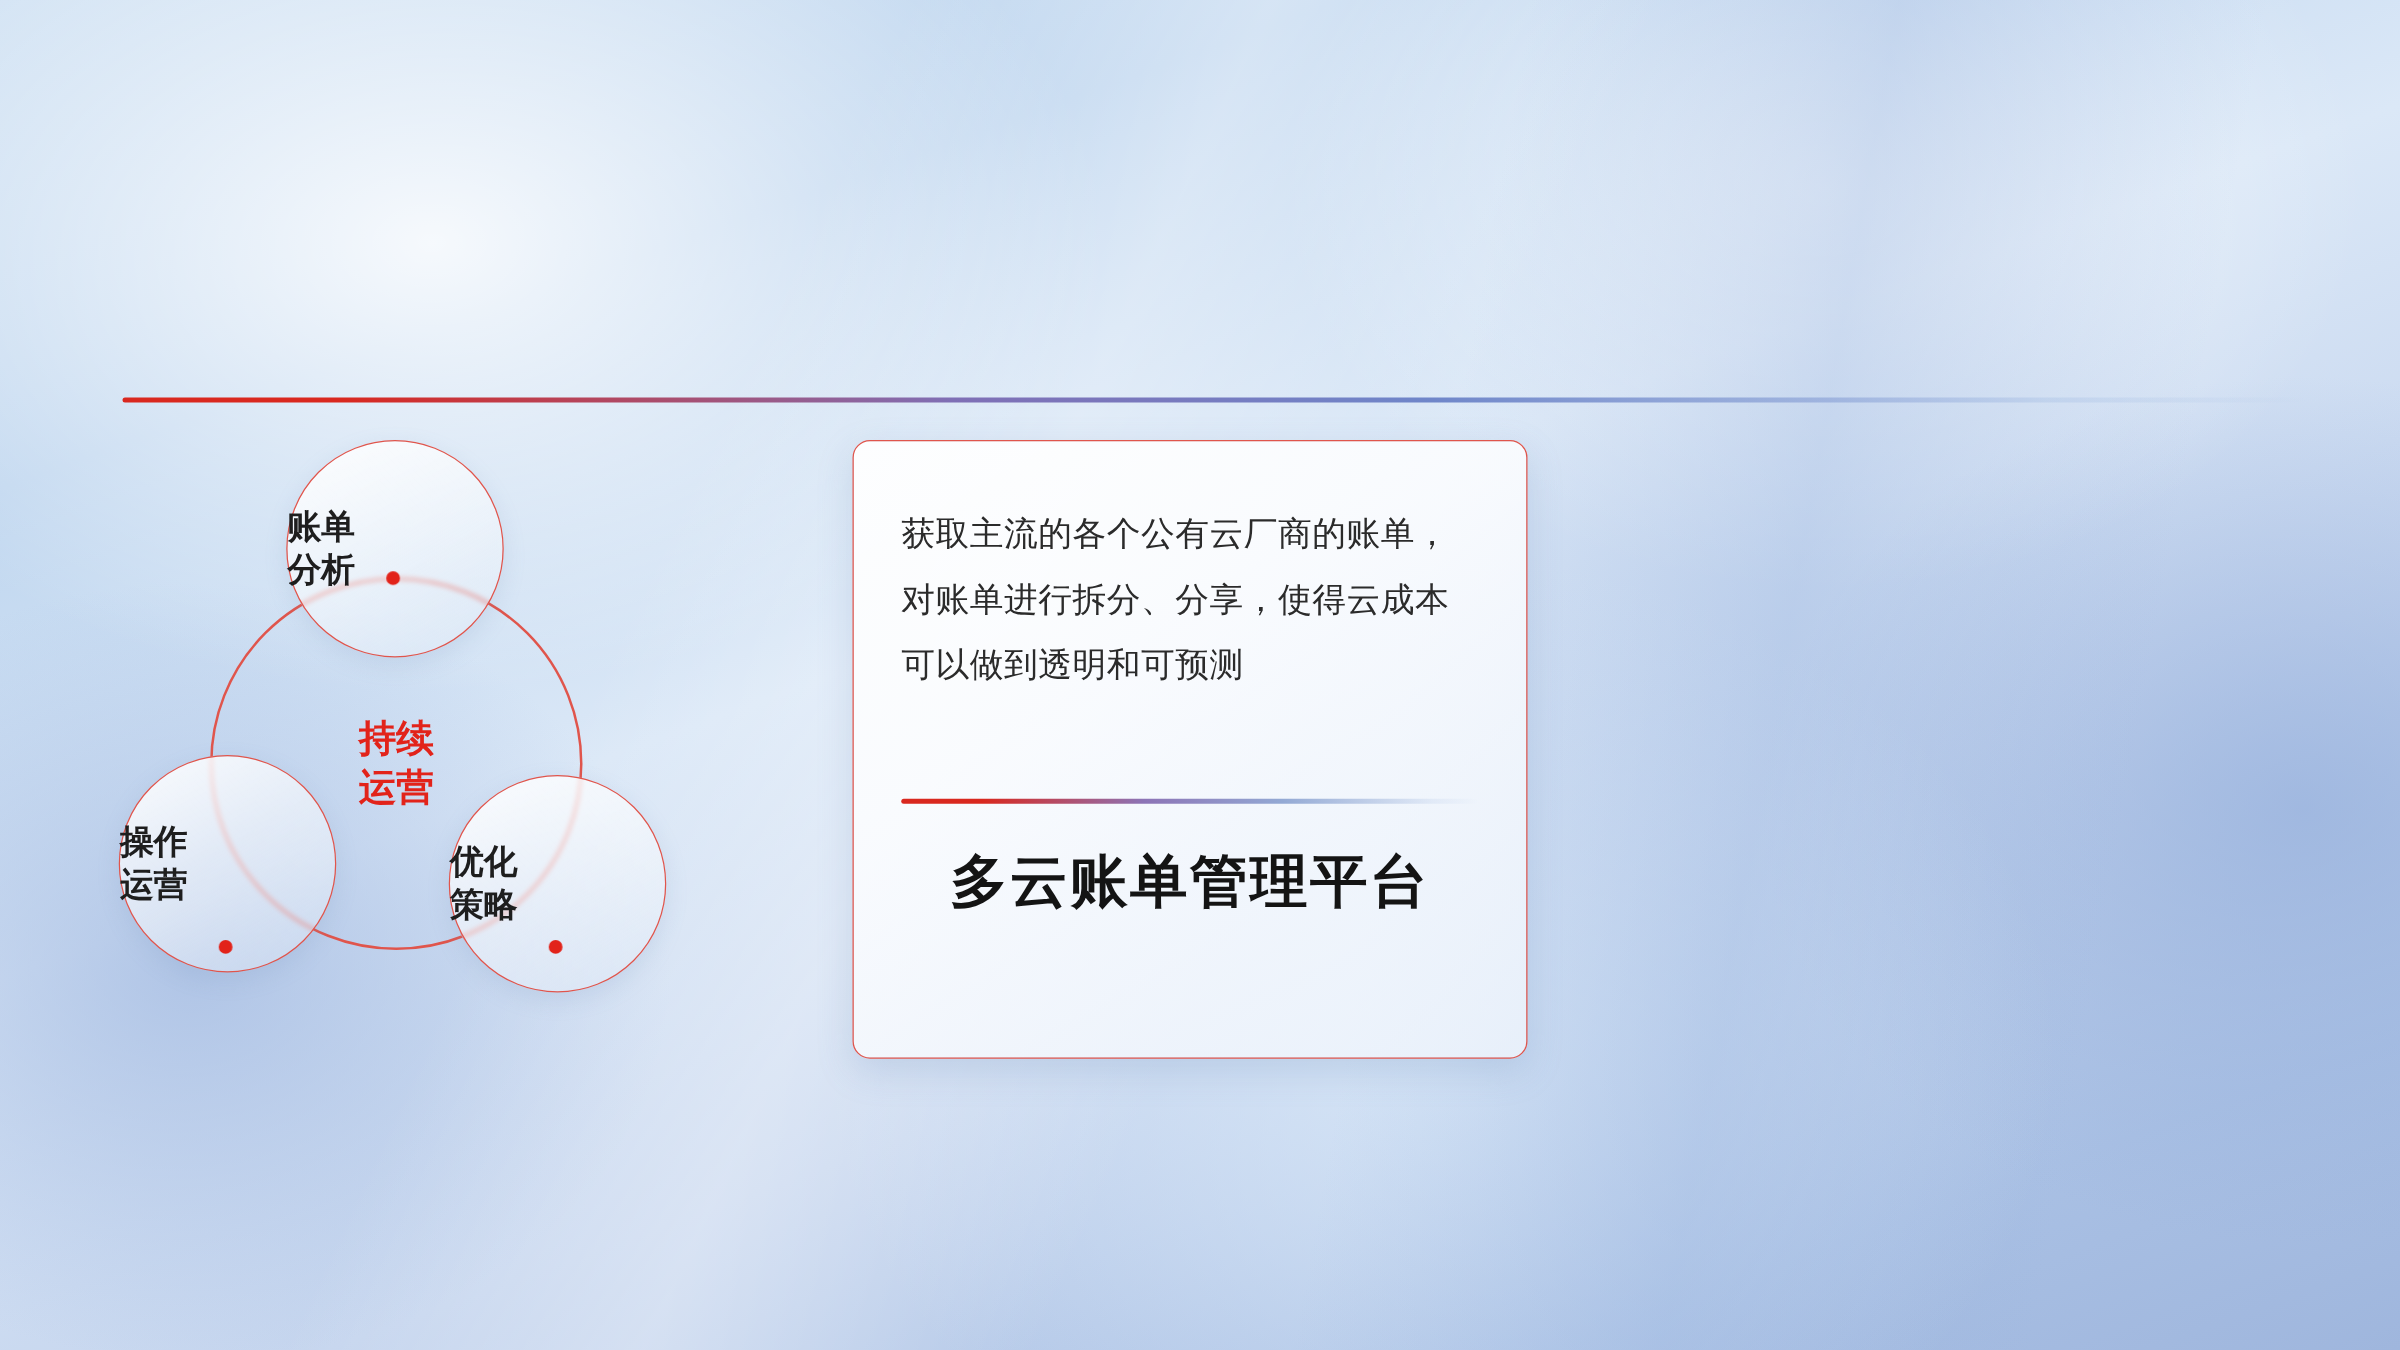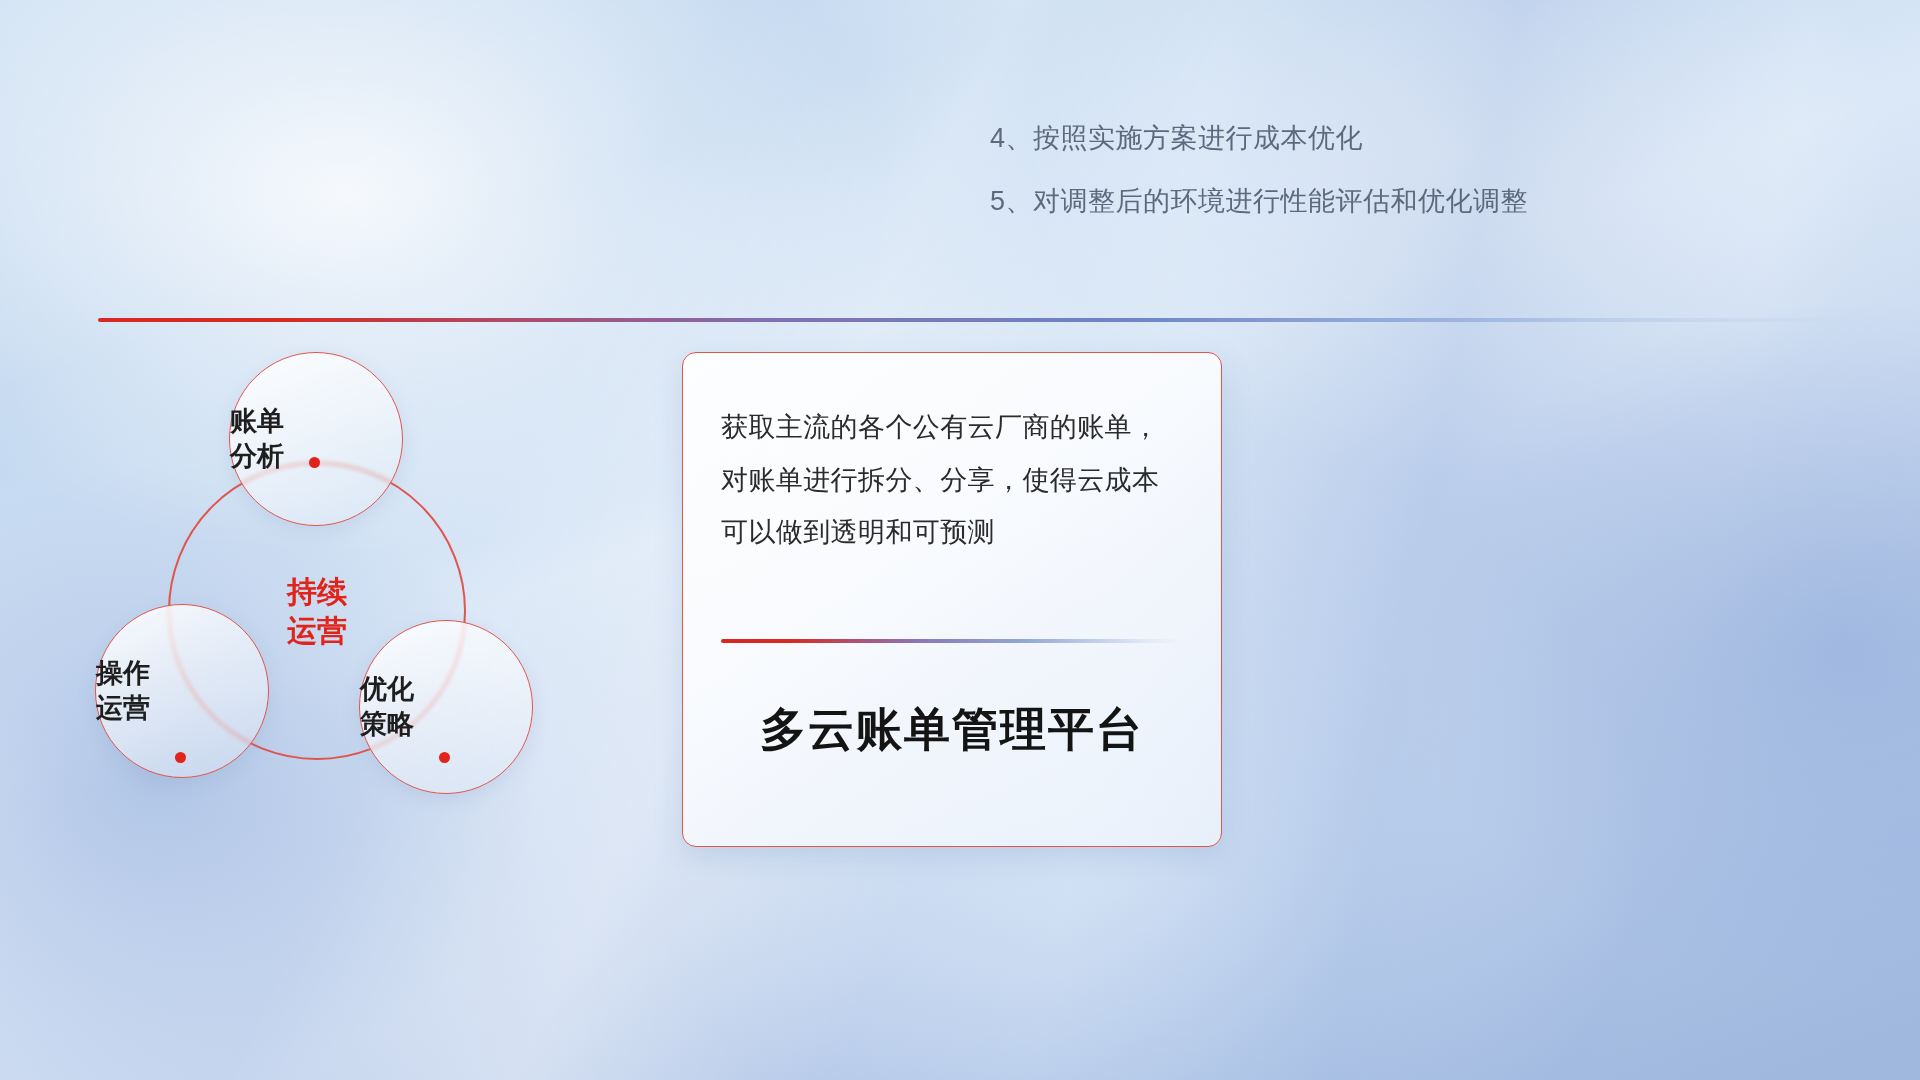--- a/index.html
+++ b/index.html
@@ -140,38 +140,34 @@
     letter-spacing: 0.4px;
     height: 228px;
   }
   .card-rule {
     margin-top: 10px;
     height: 4px;
     border-radius: 2px;
     background: linear-gradient(90deg, #d9281f 0%, #d9281f 14%, #8c74b6 42%, #93a9d4 66%, rgba(180,200,232,0.25) 92%, rgba(180,200,232,0) 100%);
   }
   .card-title {
-    margin-top: 56px;
+    margin-top: 32px;
     font-size: 46px;
     font-weight: 700;
     color: #141414;
     letter-spacing: 2px;
     text-align: center;
   }
 </style>
 </head>
 <body>
 
 <div id="slide">
 
 
-  <div class="bullets" id="bullets-right">
-    <div class="line">4、按照实施方案进行成本优化</div>
-    <div class="line">5、对调整后的环境进行性能评估和优化调整</div>
-  </div>
 
   <div id="divider"></div>
 
   <div id="venn">
 
     <div id="circle-main">
       <div>
         <div>持续</div>
         <div>运营</div>
       </div>

